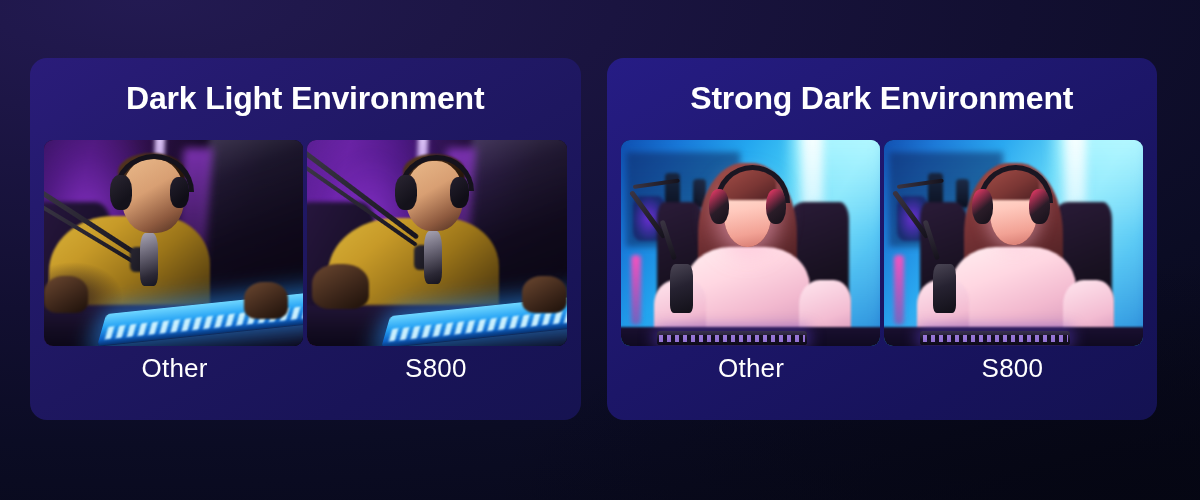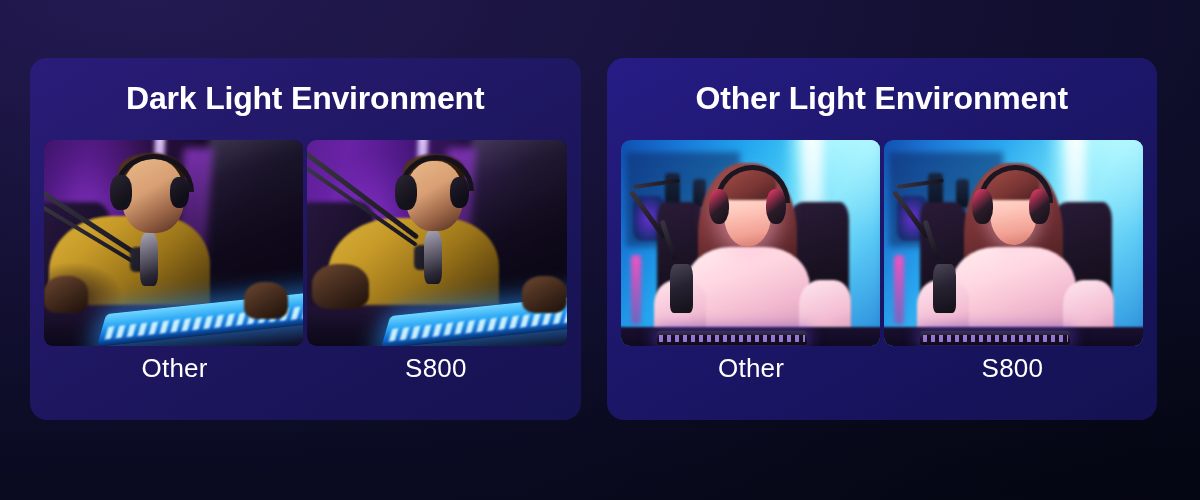--- a/index.html
+++ b/index.html
@@ -586,21 +586,21 @@
         </div>
       </div>
 
       <div class="captions">
         <div class="caption">Other</div>
         <div class="caption">S800</div>
       </div>
     </div>
 
     <div class="card right">
-      <div class="card-title">Other Light Environment</div>
+      <div class="card-title">Strong Dark Environment</div>
 
       <div class="thumbs">
         <div class="thumb">
           <div class="scene bright">
             <div class="cyanwall"></div>
             <div class="cyanbeam"></div>
             <div class="shelf"></div>
             <div class="shelf-obj o1"></div>
             <div class="shelf-obj o2"></div>
             <div class="shelf-obj o3"></div>

